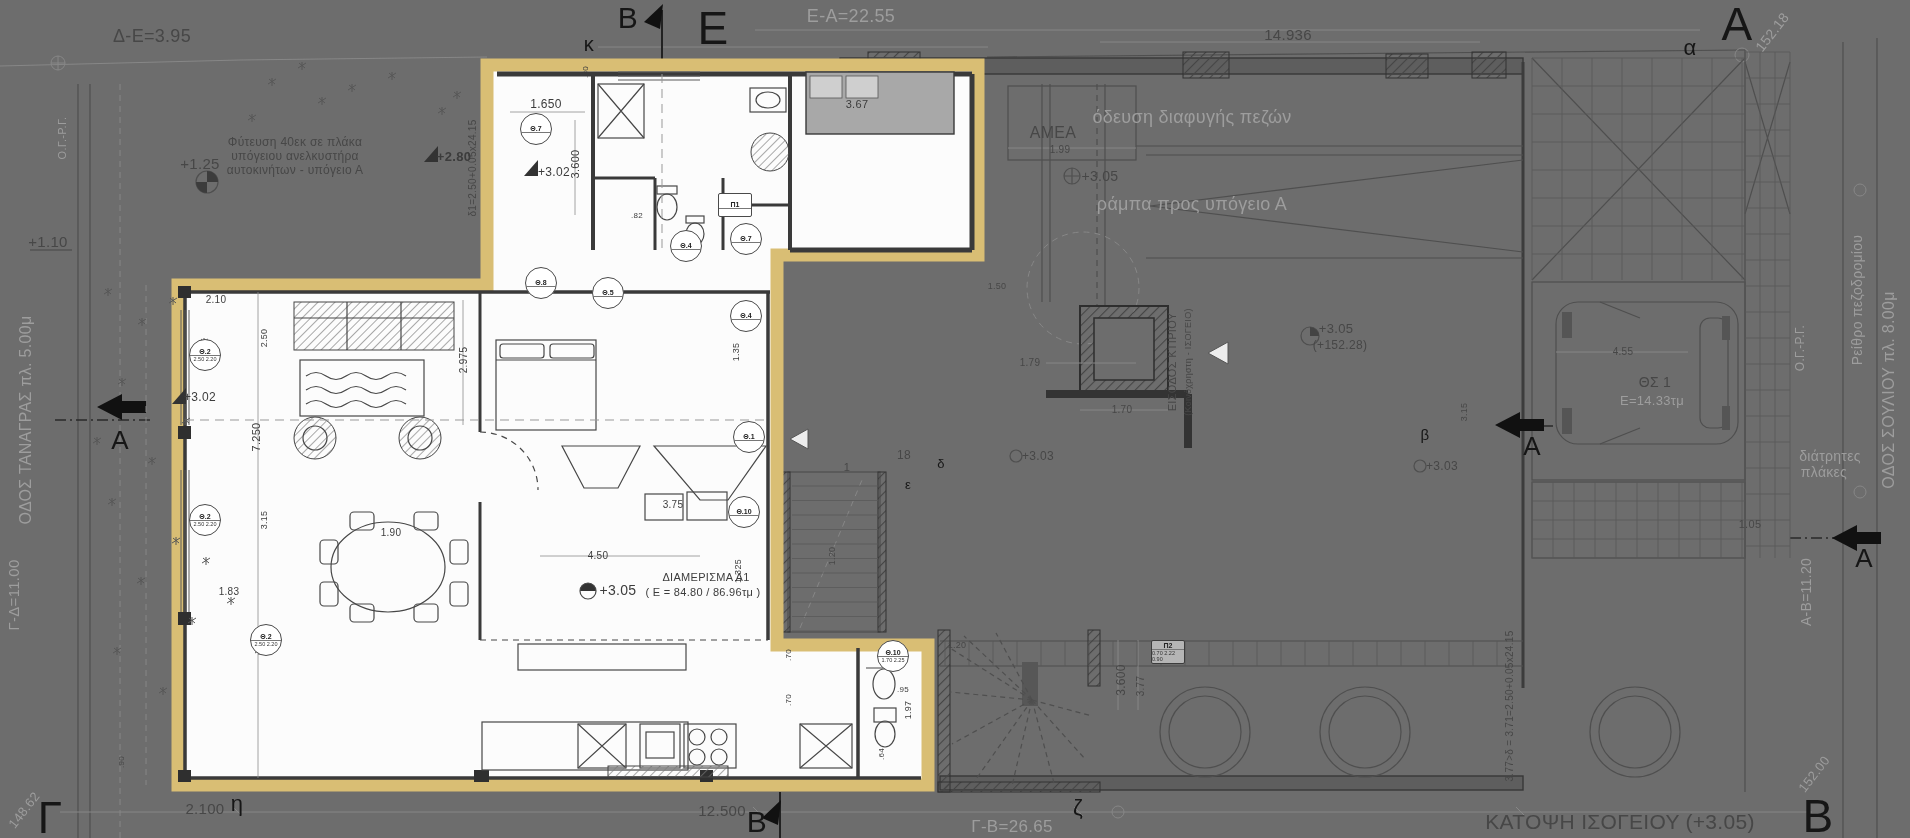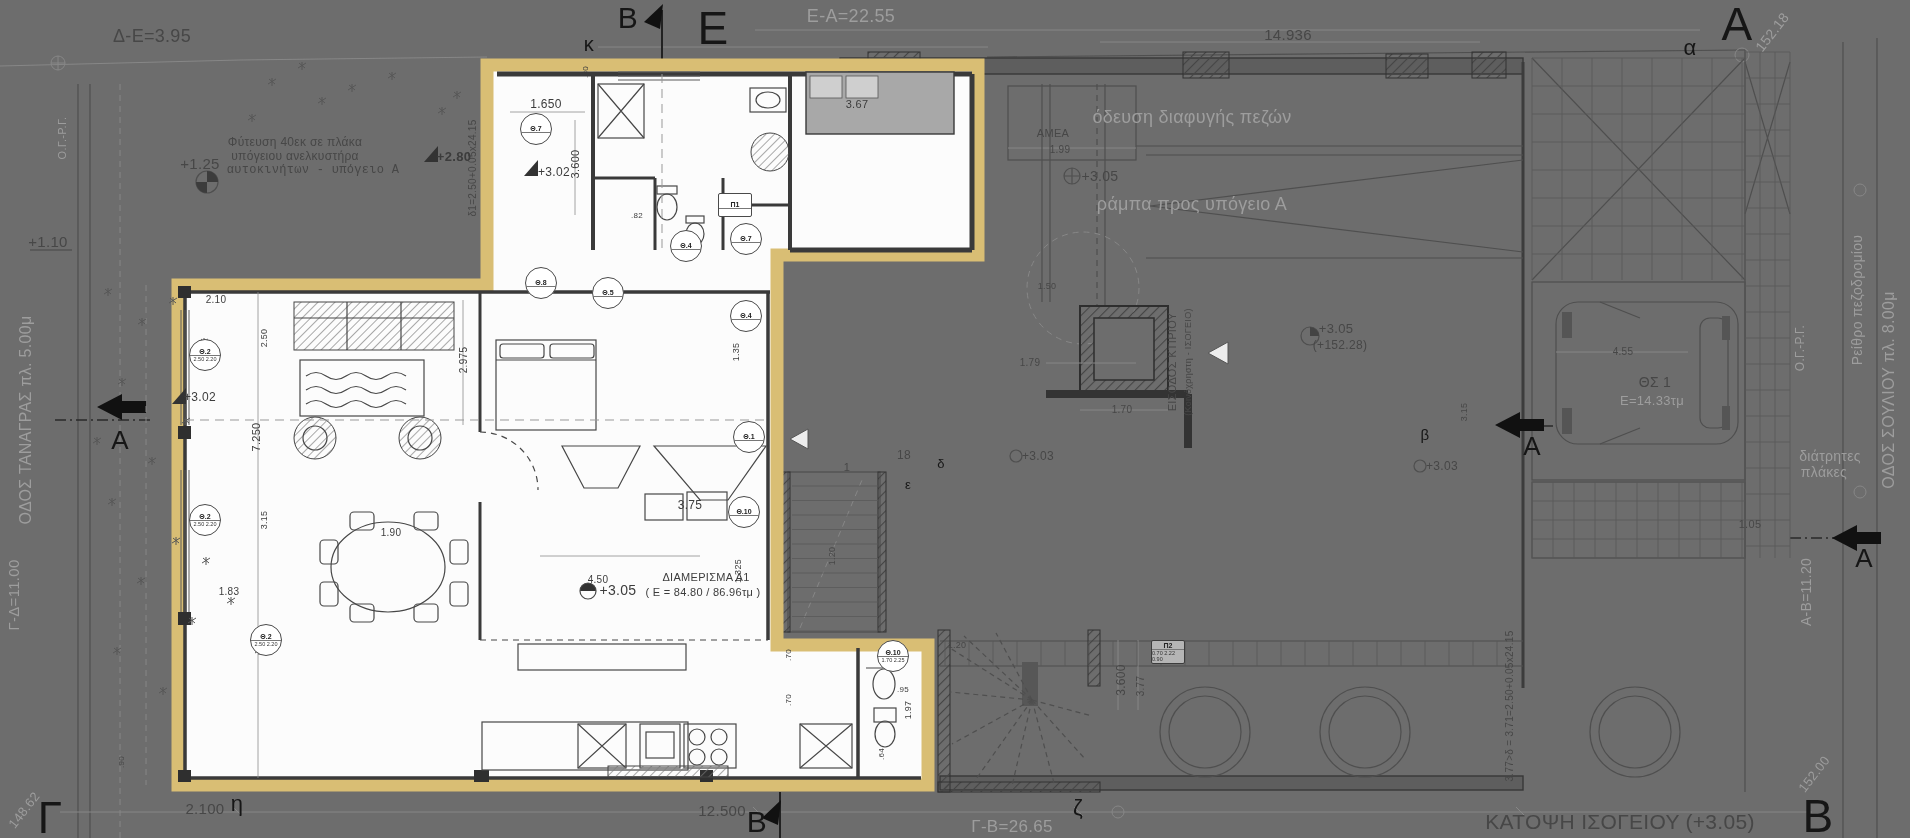--- a/index.html
+++ b/index.html
@@ -425,65 +425,65 @@
       <div class="ann c-dim" style="left: 24px; top: 810px; font-size: 13px; transform: translate(-50%, -50%) rotate(-52deg);">148.62</div>
       <div class="ann c-dim" style="left: 1806px; top: 592px; font-size: 14px; transform: translate(-50%, -50%) rotate(-90deg);">Α-Β=11.20</div>
       <div class="ann c-dim" style="left: 13px; top: 595px; font-size: 15px; transform: translate(-50%, -50%) rotate(-90deg);">Γ-Δ=11.00</div>
       <div class="ann c-dim" style="left: 26px; top: 420px; font-size: 16px; transform: translate(-50%, -50%) rotate(-90deg);">ΟΔΟΣ ΤΑΝΑΓΡΑΣ πλ. 5.00μ</div>
       <div class="ann c-dim" style="left: 1652px; top: 400px; font-size: 13px; transform: translate(-50%, -50%) rotate(0deg);">Ε=14.33τμ</div>
       <div class="ann c-dimd" style="left: 152px; top: 36px; font-size: 18px; transform: translate(-50%, -50%) rotate(0deg);">Δ-Ε=3.95</div>
       <div class="ann c-dimd" style="left: 1288px; top: 34px; font-size: 15px; transform: translate(-50%, -50%) rotate(0deg);">14.936</div>
       <div class="ann c-dimd" style="left: 205px; top: 808px; font-size: 15px; transform: translate(-50%, -50%) rotate(0deg);">2.100</div>
       <div class="ann c-dimd" style="left: 722px; top: 810px; font-size: 15px; transform: translate(-50%, -50%) rotate(0deg);">12.500</div>
       <div class="ann c-dimd" style="left: 1620px; top: 821px; font-size: 21px; transform: translate(-50%, -50%) rotate(0deg);">ΚΑΤΟΨΗ  ΙΣΟΓΕΙΟΥ (+3.05)</div>
-      <div class="ann c-dimd" style="left: 1053px; top: 133px; font-size: 11px; transform: translate(-50%, -50%) rotate(0deg);">ΑΜΕΑ</div>
+      <div class="ann c-dimd" style="left: 1053px; top: 133px; font-size: 16px; transform: translate(-50%, -50%) rotate(0deg);">ΑΜΕΑ</div>
       <div class="ann c-dimd" style="left: 1060px; top: 150px; font-size: 10px; transform: translate(-50%, -50%) rotate(0deg);">1.99</div>
       <div class="ann c-dimd" style="left: 1100px; top: 176px; font-size: 14px; transform: translate(-50%, -50%) rotate(0deg);">+3.05</div>
       <div class="ann c-dimd" style="left: 1336px; top: 328px; font-size: 13px; transform: translate(-50%, -50%) rotate(0deg);">+3.05</div>
       <div class="ann c-dimd" style="left: 1340px; top: 345px; font-size: 12px; transform: translate(-50%, -50%) rotate(0deg);">(+152.28)</div>
       <div class="ann c-dimd" style="left: 1038px; top: 456px; font-size: 12px; transform: translate(-50%, -50%) rotate(0deg);">+3.03</div>
       <div class="ann c-dimd" style="left: 1442px; top: 466px; font-size: 12px; transform: translate(-50%, -50%) rotate(0deg);">+3.03</div>
       <div class="ann c-dimd" style="left: 1172px; top: 362px; font-size: 11px; transform: translate(-50%, -50%) rotate(-90deg);">ΕΙΣΟΔΟΣ  ΚΤΙΡΙΟΥ</div>
       <div class="ann c-dimd" style="left: 1188px; top: 362px; font-size: 9px; transform: translate(-50%, -50%) rotate(-90deg);">(Κοινόχρηστη - ΙΣΟΓΕΙΟ)</div>
       <div class="ann c-dimd" style="left: 1655px; top: 382px; font-size: 14px; transform: translate(-50%, -50%) rotate(0deg);">ΘΣ 1</div>
       <div class="ann c-dimd" style="left: 1623px; top: 352px; font-size: 10px; transform: translate(-50%, -50%) rotate(0deg);">4.55</div>
       <div class="ann c-dimd" style="left: 1464px; top: 412px; font-size: 9px; transform: translate(-50%, -50%) rotate(-90deg);">3.15</div>
       <div class="ann c-dimd" style="left: 1122px; top: 410px; font-size: 10px; transform: translate(-50%, -50%) rotate(0deg);">1.70</div>
       <div class="ann c-dimd" style="left: 1030px; top: 363px; font-size: 10px; transform: translate(-50%, -50%) rotate(0deg);">1.79</div>
       <div class="ann c-dimd" style="left: 295px; top: 142px; font-size: 12px; transform: translate(-50%, -50%) rotate(0deg);">Φύτευση 40εκ σε πλάκα</div>
       <div class="ann c-dimd" style="left: 295px; top: 156px; font-size: 12px; transform: translate(-50%, -50%) rotate(0deg);">υπόγειου ανελκυστήρα</div>
-      <div class="ann c-dimd" style="left: 313px; top: 170px; font-size: 12px; transform: translate(-50%, -50%) rotate(0deg); font-family: Liberation Mono, monospace;">αυτοκινήτων - υπόγειο Α</div>
+      <div class="ann c-dimd" style="left: 295px; top: 170px; font-size: 12px; transform: translate(-50%, -50%) rotate(0deg);">αυτοκινήτων - υπόγειο Α</div>
       <div class="ann c-dimd" style="left: 200px; top: 163px; font-size: 15px; transform: translate(-50%, -50%) rotate(0deg);">+1.25</div>
       <div class="ann c-dimd" style="left: 48px; top: 241px; font-size: 15px; transform: translate(-50%, -50%) rotate(0deg);">+1.10</div>
       <div class="ann c-dimd" style="left: 1121px; top: 680px; font-size: 12px; transform: translate(-50%, -50%) rotate(-90deg);">3.600</div>
       <div class="ann c-dimd" style="left: 1141px; top: 686px; font-size: 10px; transform: translate(-50%, -50%) rotate(-90deg);">3.77</div>
       <div class="ann c-dimd" style="left: 1750px; top: 524px; font-size: 11px; transform: translate(-50%, -50%) rotate(0deg);">1.05</div>
       <div class="ann c-dimd" style="left: 1510px; top: 706px; font-size: 10px; transform: translate(-50%, -50%) rotate(-90deg);">3.77&gt;δ = 3.71=2.50+0.05x24.15</div>
       <div class="ann c-dimd" style="left: 473px; top: 168px; font-size: 10px; transform: translate(-50%, -50%) rotate(-90deg);">δ1=2.50+0.05x24.15</div>
       <div class="ann c-dimd" style="left: 957px; top: 645px; font-size: 9px; transform: translate(-50%, -50%) rotate(0deg);">1.20</div>
       <div class="ann c-dimd" style="left: 832px; top: 556px; font-size: 9px; transform: translate(-50%, -50%) rotate(-90deg);">1.20</div>
-      <div class="ann c-dimd" style="left: 1047px; top: 286px; font-size: 9px; transform: translate(-50%, -50%) rotate(0deg);">1.50</div>
+      <div class="ann c-dimd" style="left: 997px; top: 286px; font-size: 9px; transform: translate(-50%, -50%) rotate(0deg);">1.50</div>
       <div class="ann c-dimd" style="left: 904px; top: 455px; font-size: 12px; transform: translate(-50%, -50%) rotate(0deg);">18</div>
       <div class="ann c-dimd" style="left: 847px; top: 467px; font-size: 11px; transform: translate(-50%, -50%) rotate(0deg);">1</div>
       <div class="ann c-dimd" style="left: 122px; top: 762px; font-size: 8px; transform: translate(-50%, -50%) rotate(-90deg);">.90</div>
       <div class="ann c-apt" style="left: 546px; top: 104px; font-size: 12px; transform: translate(-50%, -50%) rotate(0deg);">1.650</div>
       <div class="ann c-apt" style="left: 575px; top: 164px; font-size: 11px; transform: translate(-50%, -50%) rotate(-90deg);">3.600</div>
       <div class="ann c-apt" style="left: 857px; top: 104px; font-size: 11px; transform: translate(-50%, -50%) rotate(0deg);">3.67</div>
       <div class="ann c-apt" style="left: 554px; top: 172px; font-size: 12px; transform: translate(-50%, -50%) rotate(0deg);">+3.02</div>
       <div class="ann c-apt" style="left: 200px; top: 397px; font-size: 12px; transform: translate(-50%, -50%) rotate(0deg);">+3.02</div>
       <div class="ann c-apt" style="left: 454px; top: 156px; font-size: 13px; transform: translate(-50%, -50%) rotate(0deg); font-weight: bold;">+2.80</div>
       <div class="ann c-apt" style="left: 216px; top: 300px; font-size: 10px; transform: translate(-50%, -50%) rotate(0deg);">2.10</div>
       <div class="ann c-apt" style="left: 264px; top: 338px; font-size: 9px; transform: translate(-50%, -50%) rotate(-90deg);">2.50</div>
       <div class="ann c-apt" style="left: 464px; top: 360px; font-size: 10px; transform: translate(-50%, -50%) rotate(-90deg);">2.975</div>
       <div class="ann c-apt" style="left: 256px; top: 437px; font-size: 11px; transform: translate(-50%, -50%) rotate(-90deg);">7.250</div>
       <div class="ann c-apt" style="left: 264px; top: 520px; font-size: 9px; transform: translate(-50%, -50%) rotate(-90deg);">3.15</div>
       <div class="ann c-apt" style="left: 229px; top: 592px; font-size: 10px; transform: translate(-50%, -50%) rotate(0deg);">1.83</div>
       <div class="ann c-apt" style="left: 391px; top: 533px; font-size: 10px; transform: translate(-50%, -50%) rotate(0deg);">1.90</div>
-      <div class="ann c-apt" style="left: 690px; top: 505px; font-size: 12px; transform: translate(-50%, -50%) rotate(0deg);">3.75</div>
-      <div class="ann c-apt" style="left: 598px; top: 556px; font-size: 10px; transform: translate(-50%, -50%) rotate(0deg); margin-top: 24px;">4.50</div>
+      <div class="ann c-apt" style="left: 673px; top: 505px; font-size: 10px; transform: translate(-50%, -50%) rotate(0deg);">3.75</div>
+      <div class="ann c-apt" style="left: 598px; top: 556px; font-size: 10px; transform: translate(-50%, -50%) rotate(0deg);">4.50</div>
       <div class="ann c-apt" style="left: 738px; top: 571px; font-size: 9px; transform: translate(-50%, -50%) rotate(-90deg);">1.325</div>
       <div class="ann c-apt" style="left: 618px; top: 590px; font-size: 14px; transform: translate(-50%, -50%) rotate(0deg);">+3.05</div>
       <div class="ann c-apt" style="left: 706px; top: 577px; font-size: 11px; transform: translate(-50%, -50%) rotate(0deg);">ΔΙΑΜΕΡΙΣΜΑ Α1</div>
       <div class="ann c-apt" style="left: 703px; top: 592px; font-size: 11px; transform: translate(-50%, -50%) rotate(0deg);">( Ε = 84.80 / 86.96τμ )</div>
       <div class="ann c-apt" style="left: 908px; top: 710px; font-size: 9px; transform: translate(-50%, -50%) rotate(-90deg);">1.97</div>
       <div class="ann c-apt" style="left: 903px; top: 690px; font-size: 8px; transform: translate(-50%, -50%) rotate(0deg);">.95</div>
       <div class="ann c-apt" style="left: 882px; top: 754px; font-size: 8px; transform: translate(-50%, -50%) rotate(-90deg);">.64</div>
       <div class="ann c-apt" style="left: 789px; top: 655px; font-size: 8px; transform: translate(-50%, -50%) rotate(-90deg);">.70</div>
       <div class="ann c-apt" style="left: 789px; top: 700px; font-size: 8px; transform: translate(-50%, -50%) rotate(-90deg);">.70</div>
       <div class="ann c-apt" style="left: 586px; top: 72px; font-size: 8px; transform: translate(-50%, -50%) rotate(-90deg);">.80</div>

